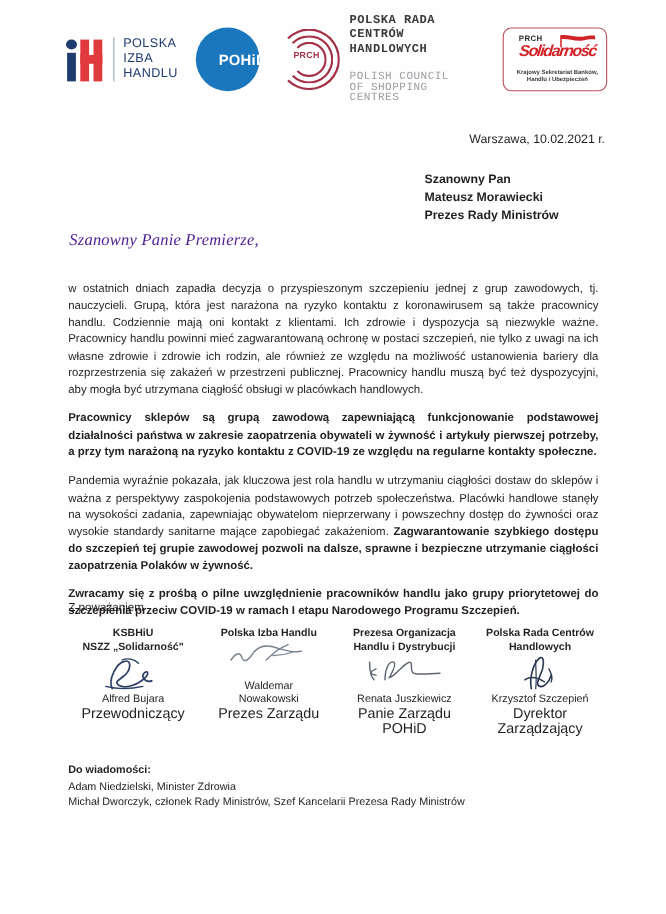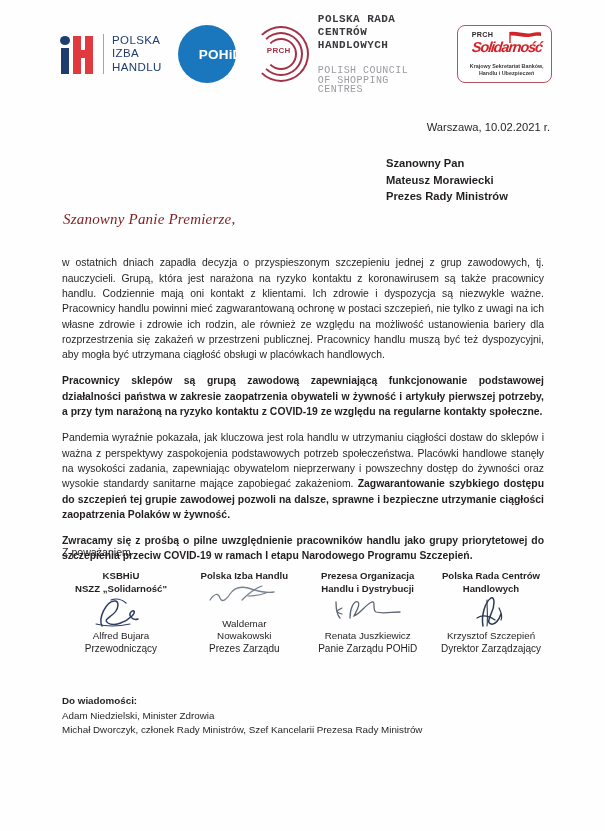--- a/index.html
+++ b/index.html
@@ -247,21 +247,21 @@
     color: #231f20;
   }
 
   .salutation {
     position: absolute;
     top: 211px;
     left: 63px;
     font-family: "Liberation Serif", serif;
     font-style: italic;
     font-size: 15px;
-    color: #7f1d1d;
+    color: #4c1d95;
     letter-spacing: 0.2px;
   }
 
   .body-col {
     position: absolute;
     left: 62px;
     top: 245px;
     width: 482px;
   }
   .para {
@@ -307,21 +307,21 @@
     position: relative;
     margin-top: 1px;
   }
   .sig-scribble svg { position: absolute; left: 50%; transform: translateX(-50%); top: 0; }
   .sig-name {
     font-size: 9.8px;
     line-height: 12.8px;
     color: #231f20;
   }
   .sig-role {
-    font-size: 10px;
+    font-size: 13px;
     line-height: 12.8px;
     color: #231f20;
   }
 
   
   .cc {
     position: absolute;
     left: 62px;
     top: 694px;
     font-size: 9.8px;

